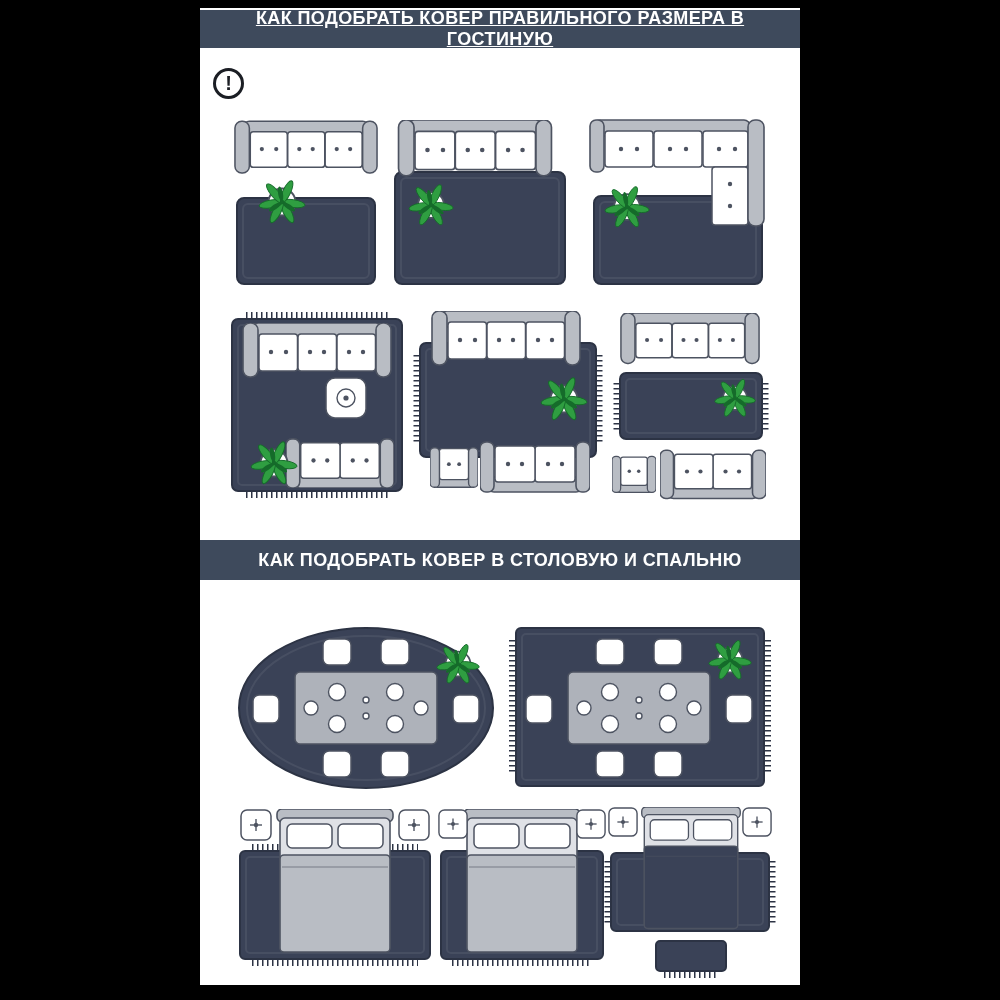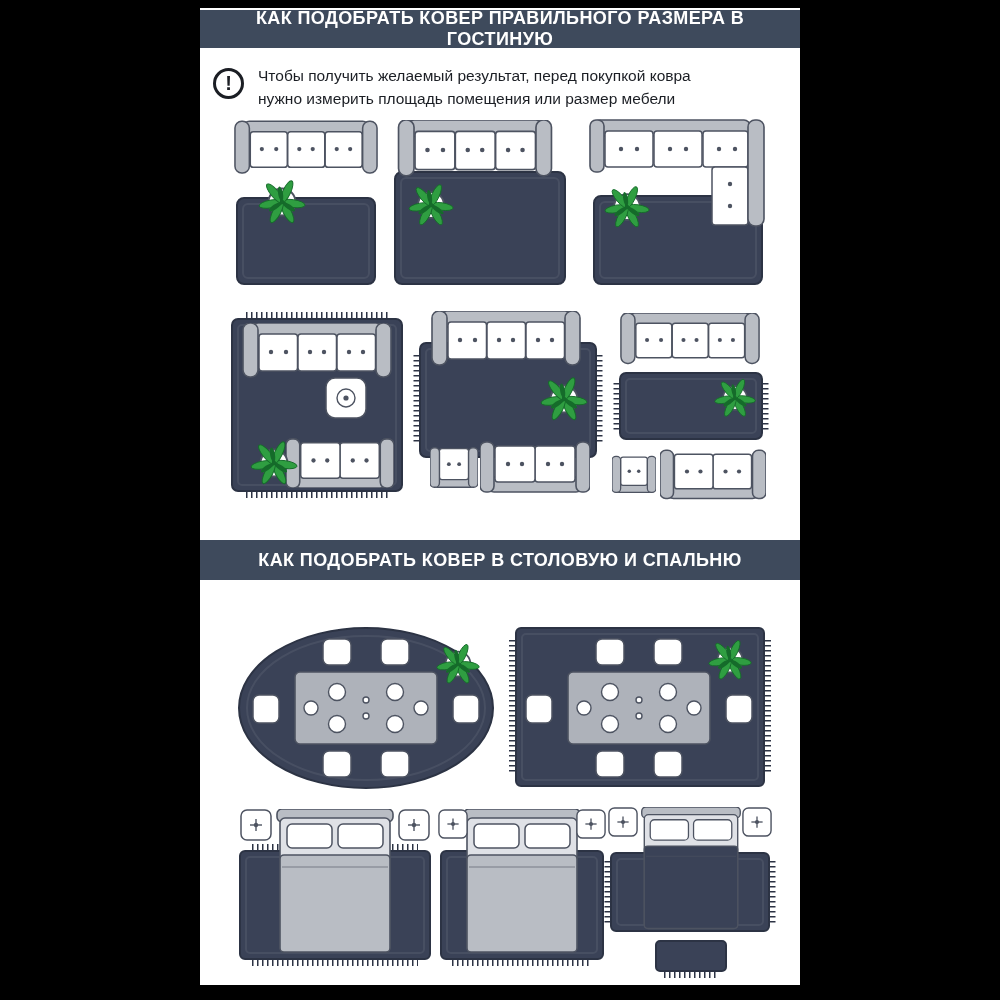--- a/index.html
+++ b/index.html
@@ -15,21 +15,21 @@
     width: 600px; height: 977px;
     background: var(--content-bg, #ffffff);
   }
   .banner {
     position: absolute; left: 0; width: 600px;
     background: var(--banner-bg, #3e4a5c);
     color: var(--banner-text, #ffffff);
     display: flex; align-items: center; justify-content: center;
     font-weight: bold; font-size: 18px; letter-spacing: .4px; text-align: center;
   }
-  #banner1 { top: 2px; height: 38px; }
+  #banner1 { top: 2px; height: 38px; text-decoration: underline; }
   #banner2 { top: 532px; height: 40px; }
   .note-icon {
     position: absolute; left: 13px; top: 60px;
     width: 31px; height: 31px;
     border: 3px solid var(--text, #1b1e24); border-radius: 50%;
     display: flex; align-items: center; justify-content: center;
     font-weight: bold; font-size: 20px; color: var(--text, #1b1e24);
   }
   .note-text {
     position: absolute; left: 58px; top: 56px; margin: 0; width: 510px;
@@ -155,22 +155,20 @@
   </defs>
 </svg>
 
 <div class="content">
 
   <div class="banner" id="banner1">
     <span>КАК ПОДОБРАТЬ КОВЕР ПРАВИЛЬНОГО РАЗМЕРА В ГОСТИНУЮ</span>
   </div>
 
   <div class="note-icon">!</div>
-  <p class="note-text">Чтобы получить желаемый результат, перед покупкой ковра
-нужно измерить площадь помещения или размер мебели</p>
 
   <svg class="diag" style="left:32px; top:112px;" width="148" height="170" viewBox="0 0 148 170">
     <use href="#sofa3" x="2" y="0" width="144" height="60"></use>
     <rect class="rug-fill" x="5" y="78" width="138" height="86" rx="7"></rect>
     <rect class="rug-inner" x="11" y="84" width="126" height="74" rx="5"></rect>
     <use href="#plant" x="24" y="56" width="52" height="52"></use>
   </svg>
 
   <svg class="diag" style="left:192px; top:112px;" width="176" height="170" viewBox="0 0 176 170">
     <rect class="rug-fill" x="3" y="52" width="170" height="112" rx="7"></rect>

